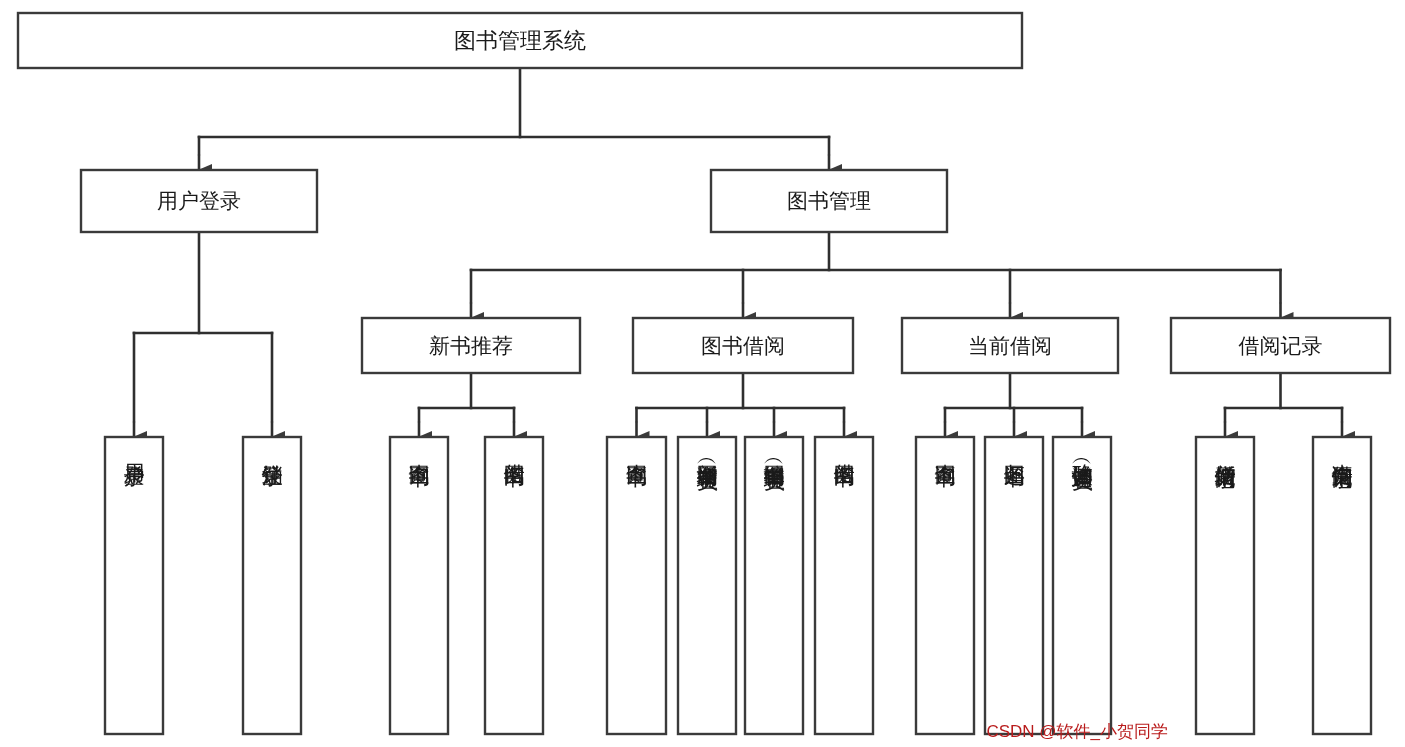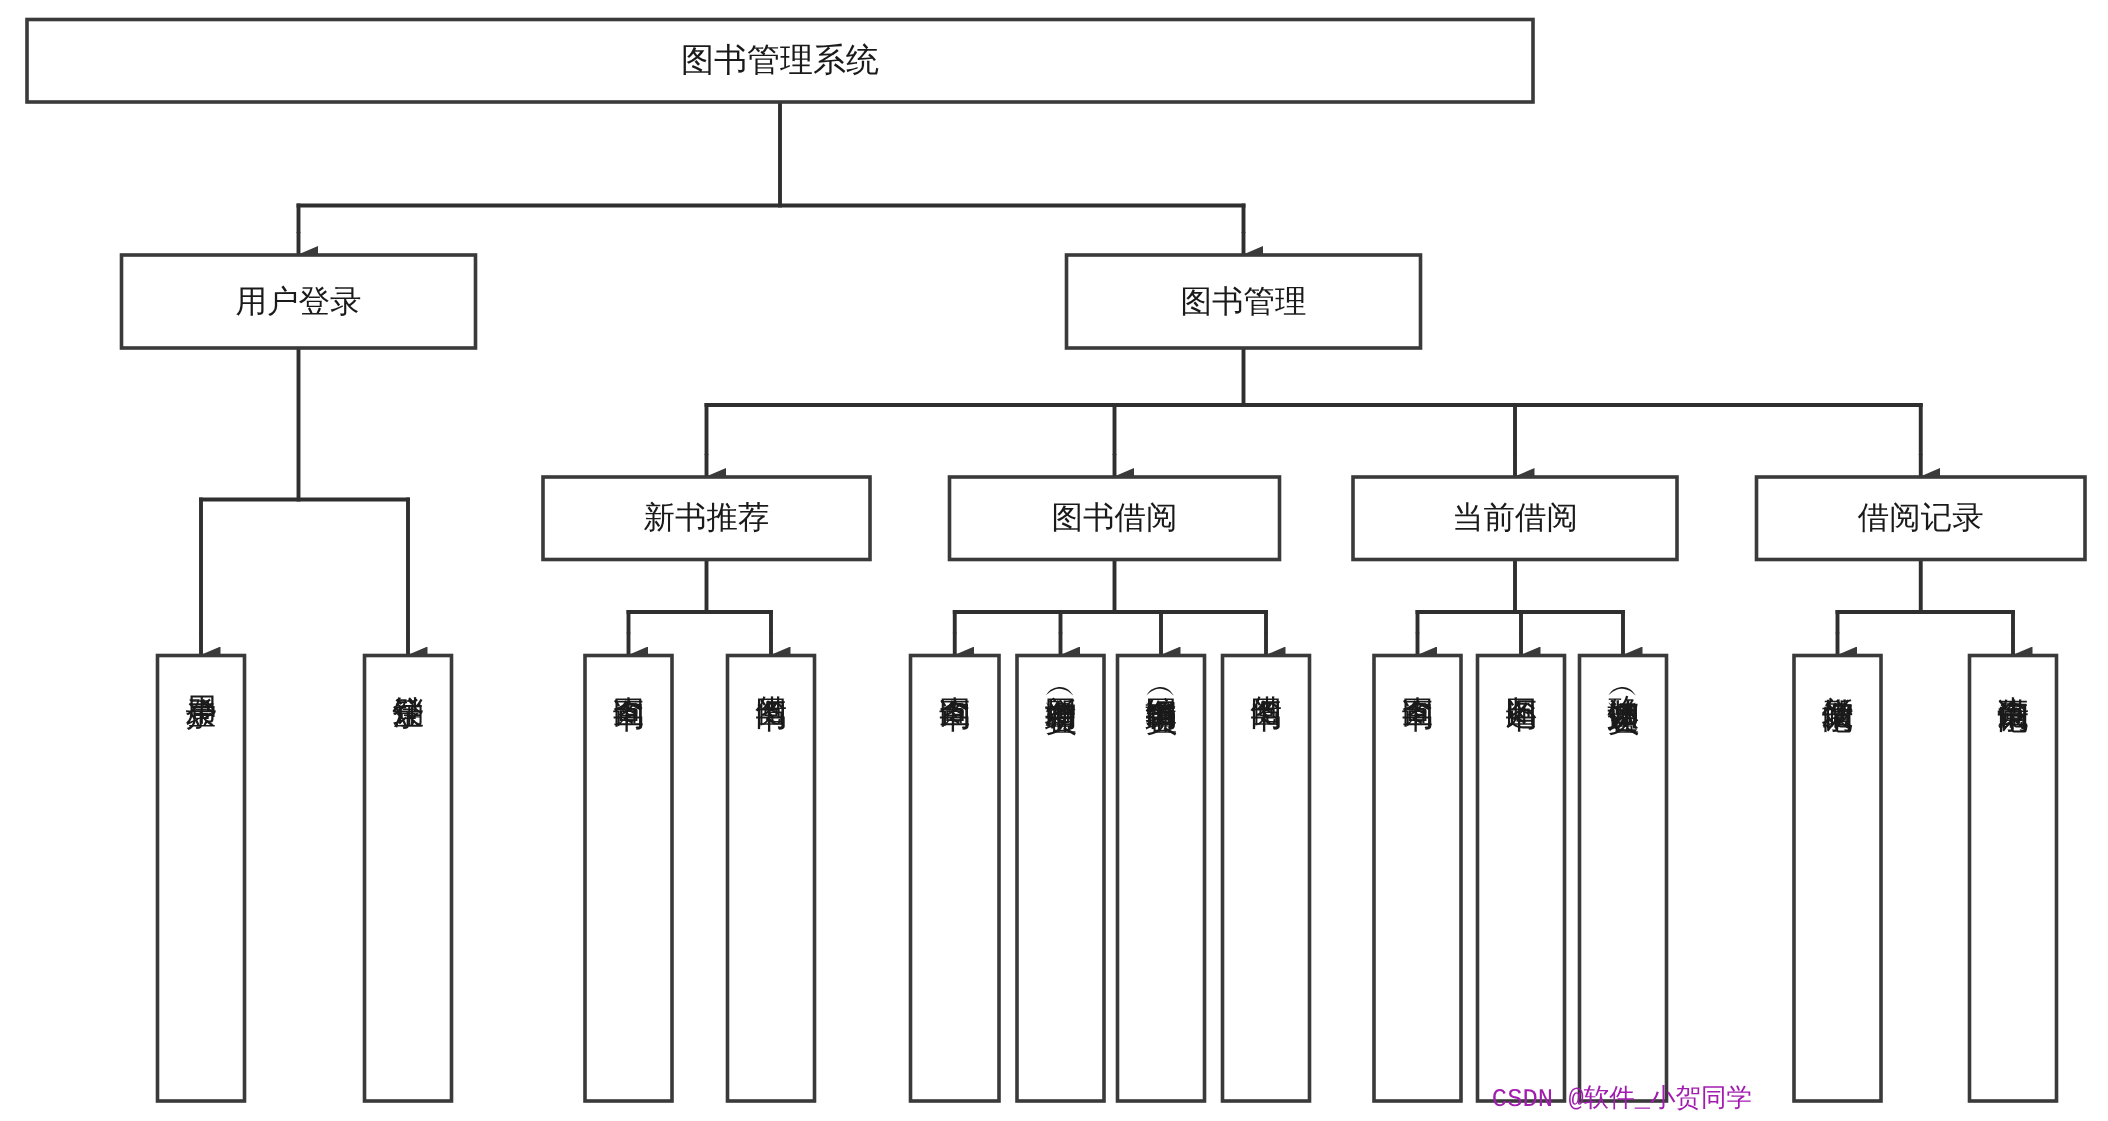--- a/index.html
+++ b/index.html
@@ -73,23 +73,23 @@
     font-size: 21px;
     line-height: 1.06;
     color: #1a1a1a;
     white-space: nowrap;
     letter-spacing: 1px;
   }
   .watermark {
     position: absolute;
     right: 6px;
     bottom: 4px;
-    font-family: Liberation Mono, monospace;
+    font-family: Liberation Sans, sans-serif;
     font-size: 17px;
-    color: #a21caf;
+    color: #b91c1c;
     white-space: nowrap;
     user-select: none;
   }
 </style>
 </head>
 <body>
 
 <div id="diagram-root">
 
   <svg class="diagram-canvas" viewBox="0 0 1405 747" xmlns="http://www.w3.org/2000/svg">

